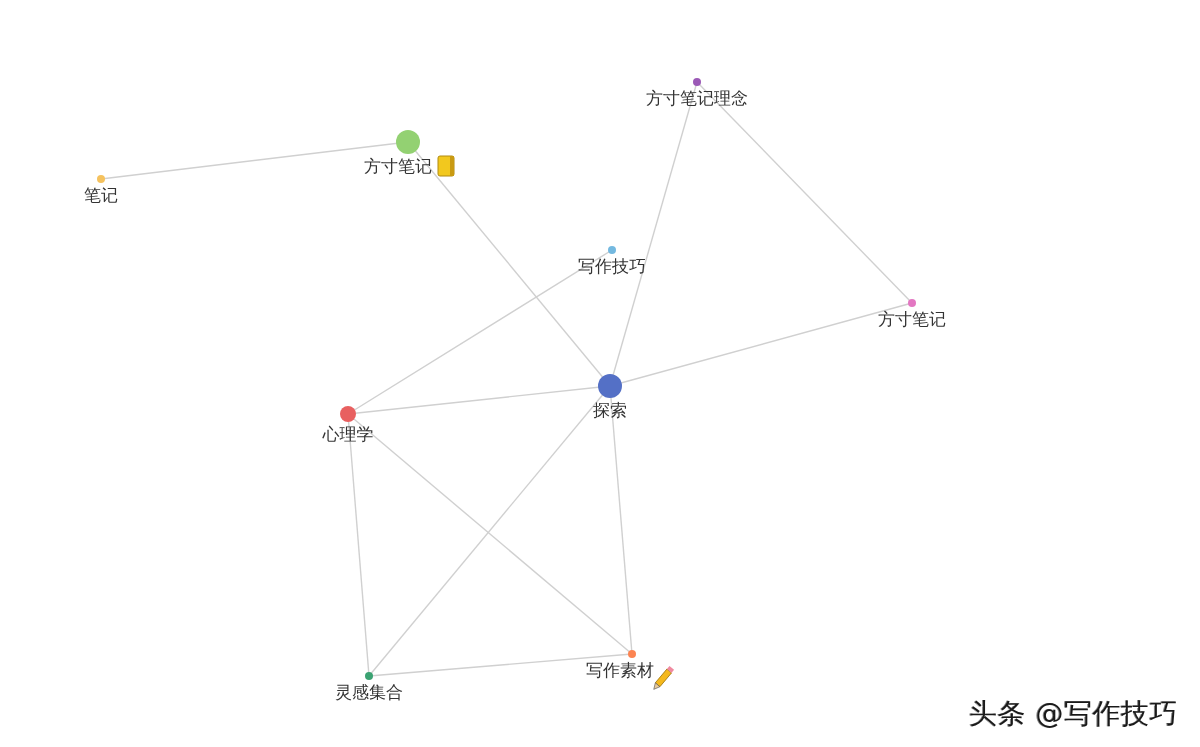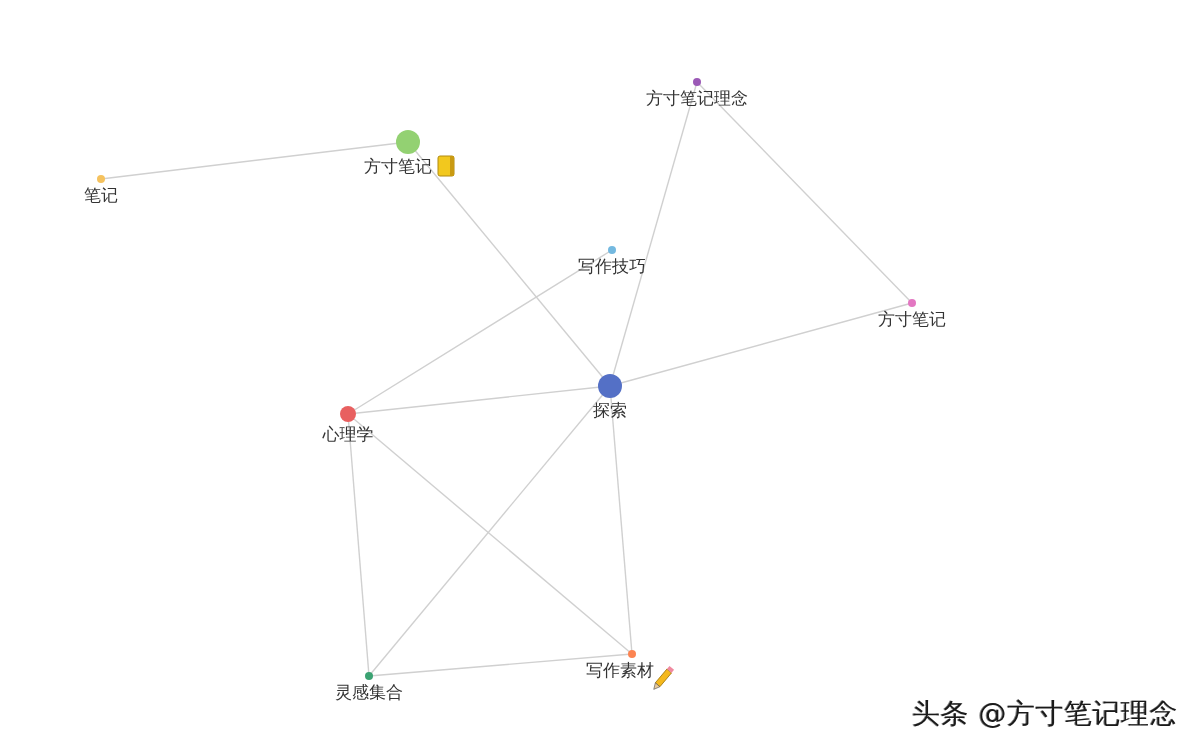--- a/index.html
+++ b/index.html
@@ -69,13 +69,13 @@
         <text x="620" y="676" text-anchor="middle" class="node-label">写作素材</text>
         <g transform="translate(662,678) rotate(40)">
           <rect x="-2" y="-10" width="6" height="18" fill="#f5b81c" stroke="#a07810" stroke-width="0.8"></rect>
           <rect x="-2" y="-14" width="6" height="4" fill="#f08aa0"></rect>
           <polygon points="-2,8 4,8 1,14" fill="#e8c99a" stroke="#555" stroke-width="0.6"></polygon>
         </g>
       </g>
     </g>
 </svg>
 
-<div class="watermark">头条 @方寸笔记理念</div>
+<div class="watermark">头条 @写作技巧</div>
 
 </body></html>

